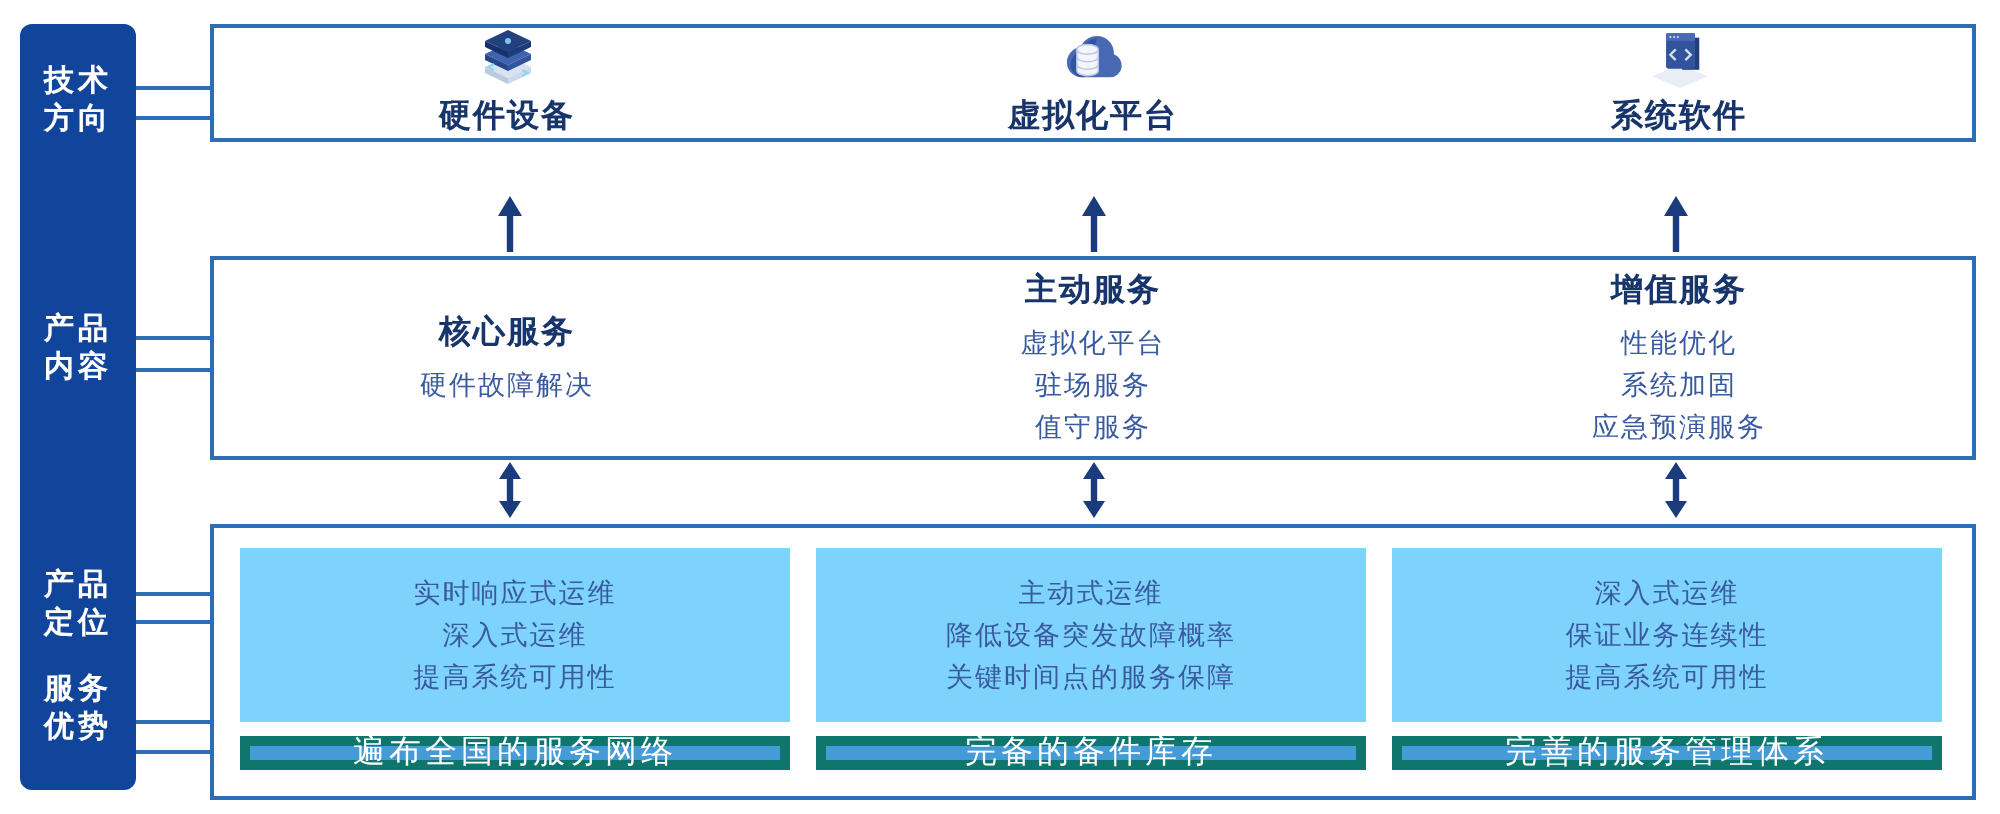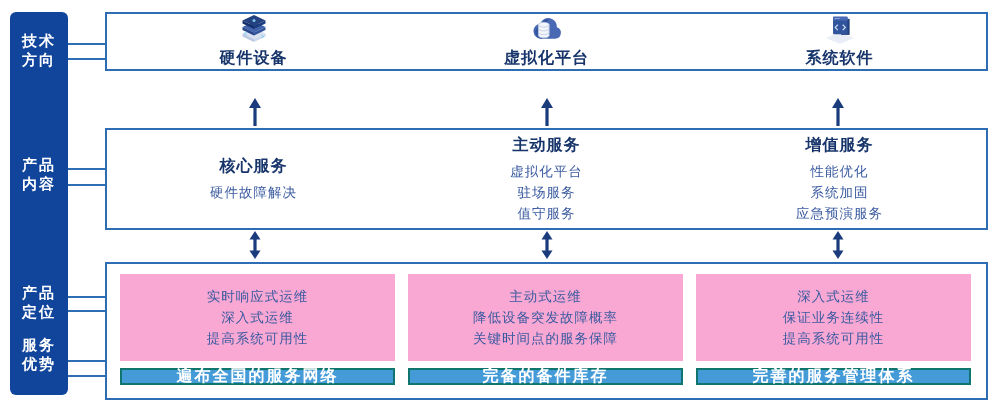--- a/index.html
+++ b/index.html
@@ -31,26 +31,26 @@
   
   .tech-icon{width:58px;height:52px;display:block;}
   .tech-label{margin-top:4px;font-size:16px;font-weight:bold;color:#17356b;letter-spacing:1px;}
 
   
   .svc-title{font-size:16px;font-weight:bold;color:#17356b;letter-spacing:1px;margin-bottom:5px;}
   .svc-item{font-size:13.5px;color:#3a5a9f;line-height:21px;letter-spacing:1px;}
 
   
   .pos-col{flex:1;display:flex;flex-direction:column;}
-  .gray-panel{flex:1;background:#f9a8d4;display:flex;flex-direction:column;
+  .gray-panel{flex:1;background:#7dd3fc;display:flex;flex-direction:column;
     align-items:center;justify-content:center;}
   .gray-line{font-size:13.5px;color:#3a5a9f;line-height:21px;letter-spacing:1px;}
-  .banner{margin-top:7px;height:17px;background:#449bd8;border:2px solid #0f766e;
+  .banner{margin-top:7px;height:17px;background:#449bd8;border:5px solid #0f766e;
     box-sizing:border-box;display:flex;align-items:center;justify-content:center;
-    color:#ffffff;font-size:16px;font-weight:bold;letter-spacing:2px;}
+    color:#ffffff;font-size:16px;font-weight:normal;letter-spacing:2px;}
 
   
   .arrow{position:absolute;width:14px;height:28px;}
   .arrow-row1{top:98px;}
   .arrow-row2{top:231px;}
   .arrow-x0{left:248px;}
   .arrow-x1{left:540px;}
   .arrow-x2{left:831px;}
 </style>
 </head>

